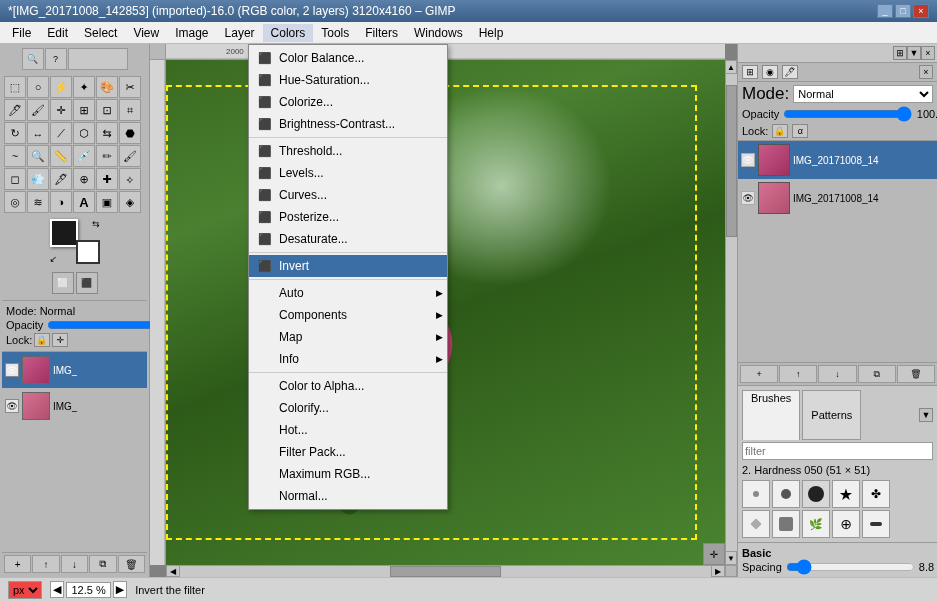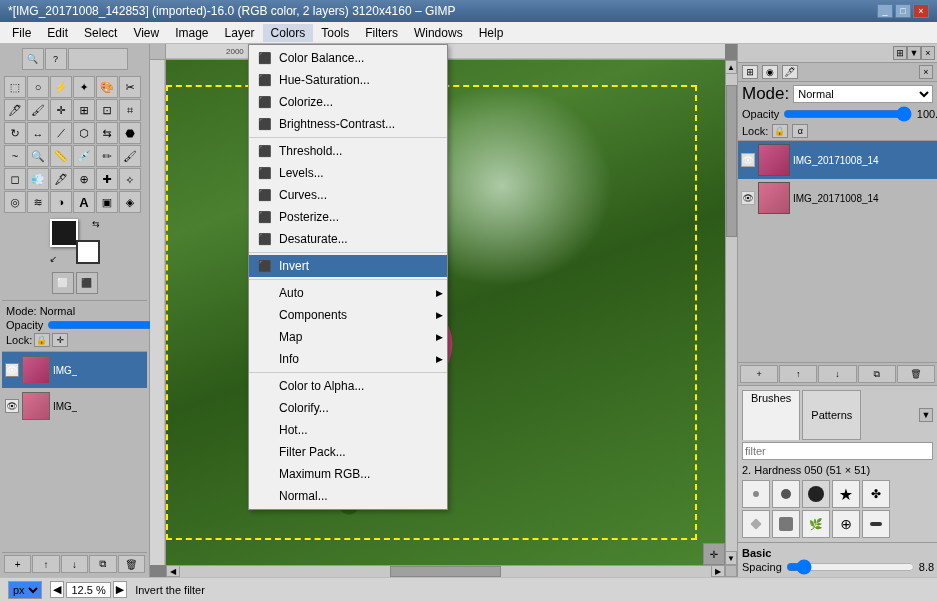--- a/index.html
+++ b/index.html
@@ -461,21 +461,21 @@
         <span>Spacing</span>
         <input type="range" min="0" max="100" value="9" style="flex: 1 1 0%; height: 10px;">
         <span>8.8</span>
       </div>
     </div>
   </div>
 </div>
 
 <div id="statusbar">
   <div style="display:flex;align-items:center;gap:2px;">
-    <select style="height:18px;font-size:11px;background:#3b82f6;border:1px solid #999;">
+    <select style="height:18px;font-size:11px;background:#ef4444;border:1px solid #999;">
       <option>px</option>
     </select>
   </div>
   <div style="display:flex;align-items:center;gap:2px;">
     <span style="padding:1px 2px;border:1px solid #999;background:white;font-size:11px;">◀</span>
     <span style="padding:1px 4px;border:1px solid #999;background:white;font-size:11px;">12.5 %</span>
     <span style="padding:1px 2px;border:1px solid #999;background:white;font-size:11px;">▶</span>
   </div>
   <span>Invert the filter</span>
 </div>

